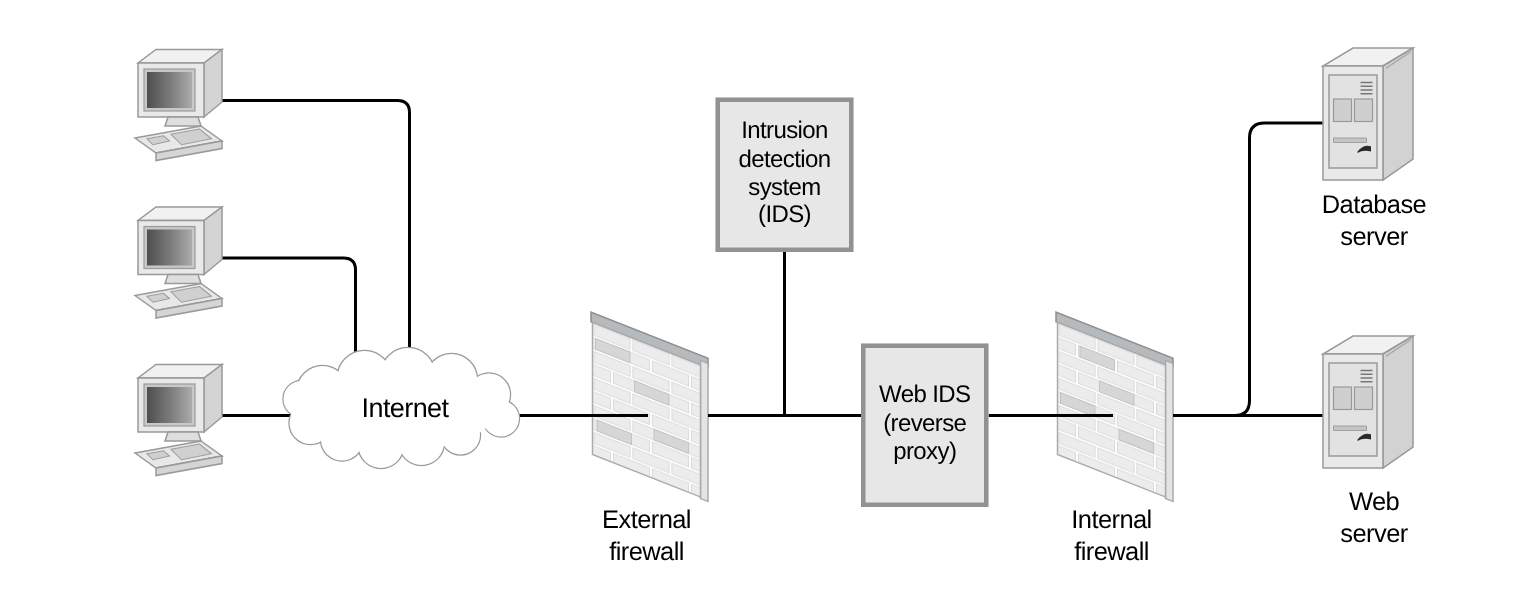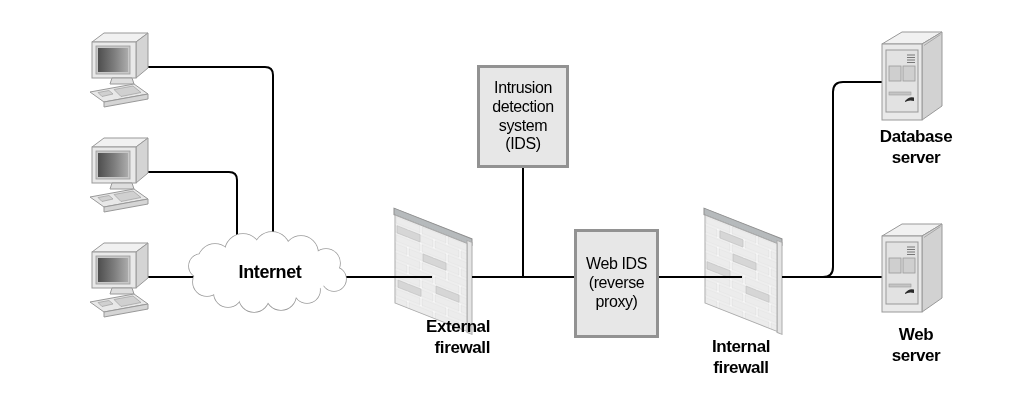--- a/index.html
+++ b/index.html
@@ -3,33 +3,33 @@
 <meta charset="utf-8">
 <style>
   html,body{margin:0;padding:0;background:#ffffff;}
   .stage{
     position:relative;width:1024px;height:404px;background:#ffffff;
     font-family:"Liberation Sans",sans-serif;overflow:hidden;
   }
   .stage svg{position:absolute;left:0;top:0;}
   .node-label{
     position:absolute;text-align:center;color:#000;
-    font-weight:bold;font-size:17px;line-height:1.22;
+    font-weight:normal;font-size:17px;line-height:1.22;
     letter-spacing:-0.4px;white-space:pre-line;
   }
   .diagram-box{
     position:absolute;box-sizing:border-box;
     background:#e7e7e7;border:3px solid #929292;
     display:flex;align-items:center;justify-content:center;
     text-align:center;color:#000;font-weight:normal;font-size:16px;
     line-height:1.18;letter-spacing:-0.4px;white-space:pre-line;
   }
   #lbl-clients {left:37px;  top:327px; width:180px;}
   #lbl-internet{left:208px; top:262px; width:124px; font-size:18px;}
-  #lbl-ext-fw  {left:372px; top:317px; width:118px;text-align:right;}
+  #lbl-ext-fw  {left:372px; top:337px; width:118px;}
   #lbl-int-fw  {left:682px; top:337px; width:118px;}
   #lbl-db      {left:856px; top:127px; width:120px;}
   #lbl-web     {left:856px; top:325px; width:120px;}
   #box-ids     {left:477px; top:65px;  width:92px; height:103px;}
   #box-webids  {left:574px; top:229px; width:85px; height:109px;}
 </style>
 </head>
 <body>
 
 <div class="stage">

